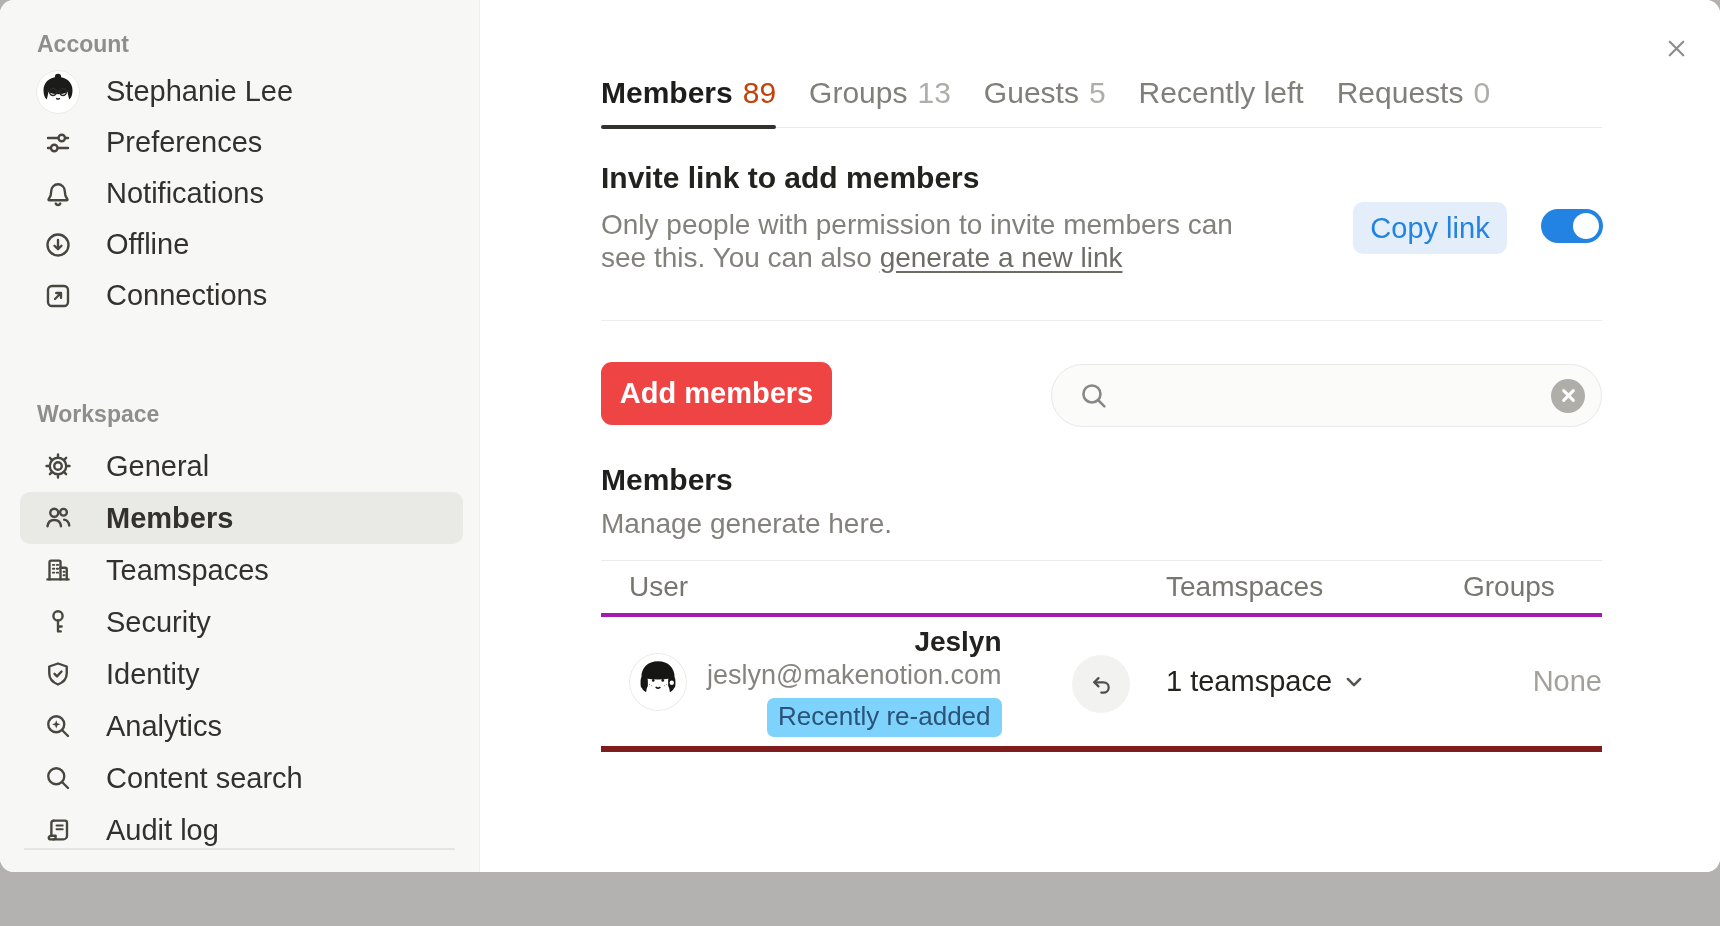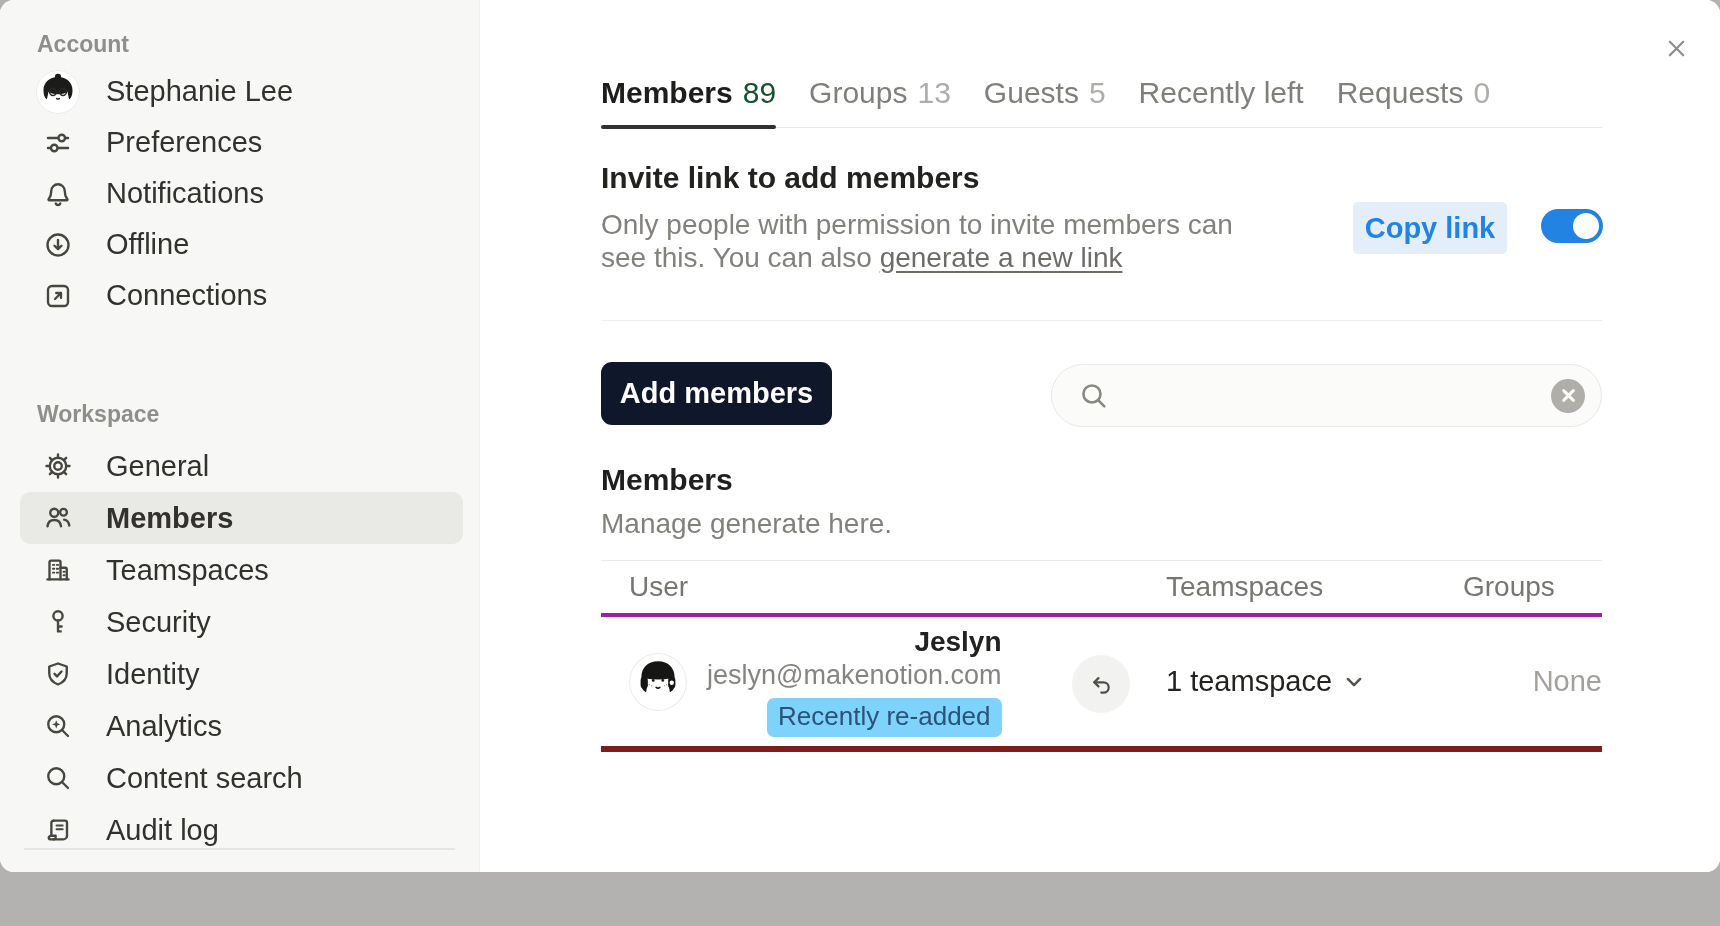--- a/index.html
+++ b/index.html
@@ -23,33 +23,33 @@
 
   
   .main { position:absolute; left:481px; right:0; top:0; bottom:0; background:#fff; }
   .close-btn { position:absolute; top:28px; right:24px; width:40px; height:40px; display:flex; align-items:center; justify-content:center; color:#8e8d89; cursor:pointer; background:none; border:none; }
   .close-btn svg { width:23px; height:23px; stroke:currentColor; stroke-width:2.3; stroke-linecap:round; }
 
   .tabs { position:absolute; left:120px; right:118px; top:70px; height:58px; border-bottom:1px solid #e9e9e7; display:flex; gap:33px; }
   .tab { position:relative; display:flex; gap:10px; padding-top:6px; font-size:30px; color:#807f7a; cursor:pointer; }
   .tab .count { color:#aeada9; }
   .tab.active { color:#1d1d1b; font-weight:700; }
-  .tab.active .count { color:#14532d; font-weight:400; }
+  .tab.active .count { color:#c2410c; font-weight:400; }
   .tab.active::after { content:""; position:absolute; left:0; right:0; bottom:-2px; height:4px; background:#32312e; border-radius:2px; }
 
   .invite-title { position:absolute; left:120px; top:161px; font-size:30px; font-weight:700; color:#22221f; }
   .invite-desc { position:absolute; left:120px; top:208px; font-size:28px; color:#83817c; line-height:33px; }
   .gen-link { color:#6e6c67; text-decoration:underline; text-underline-offset:4px; cursor:pointer; }
-  .copy-btn { position:absolute; left:872px; top:202px; width:154px; height:52px; border:none; border-radius:5px; background:#e3eefa; color:#2383e2; font-size:29px; font-weight:700; font-family:inherit; display:flex; align-items:center; justify-content:center; cursor:pointer; }
+  .copy-btn { position:absolute; left:872px; top:202px; width:154px; height:52px; border:none; border-radius:10px; background:#e3eefa; color:#2383e2; font-size:29px; font-weight:400; font-family:inherit; display:flex; align-items:center; justify-content:center; cursor:pointer; }
   .toggle { position:absolute; left:1060px; top:209px; width:62px; height:34px; border-radius:17px; background:#2383e2; cursor:pointer; }
   .toggle .knob { position:absolute; top:4px; right:4px; width:26px; height:26px; border-radius:50%; background:#fff; }
 
   .section-divider { position:absolute; left:120px; right:118px; top:320px; height:1px; background:#ededeb; }
 
-  .add-btn { position:absolute; left:120px; top:362px; width:231px; height:63px; border:none; border-radius:11px; background:#0f172a; color:#fff; font-size:29px; font-weight:700; font-family:inherit; display:flex; align-items:center; justify-content:center; cursor:pointer; }
+  .add-btn { position:absolute; left:120px; top:362px; width:231px; height:63px; border:none; border-radius:11px; background:#ef4444; color:#fff; font-size:29px; font-weight:700; font-family:inherit; display:flex; align-items:center; justify-content:center; cursor:pointer; }
   .search { position:absolute; left:570px; right:118px; top:364px; height:63px; border-radius:33px; background:#fbfbfa; border:1px solid #e8e8e6; display:flex; align-items:center; padding:0 16px 0 26px; }
   .search svg.mag { width:31px; height:31px; stroke:#8a8883; fill:none; stroke-width:2; stroke-linecap:round; }
   .search input { flex:1; border:none; outline:none; background:transparent; font-size:28px; margin-left:14px; font-family:inherit; color:#32312d; }
   .search-clear { width:34px; height:34px; min-width:34px; border:none; border-radius:50%; background:#b0aea8; color:#fff; display:flex; align-items:center; justify-content:center; cursor:pointer; }
   .search-clear svg { width:15px; height:15px; stroke:#fff; stroke-width:2.8; stroke-linecap:round; }
 
   .members-title { position:absolute; left:120px; top:463px; font-size:30px; font-weight:700; color:#1f1f1d; }
   .members-sub { position:absolute; left:120px; top:508px; font-size:28px; color:#83817c; }
 
   .table { position:absolute; left:120px; right:118px; top:560px; }

